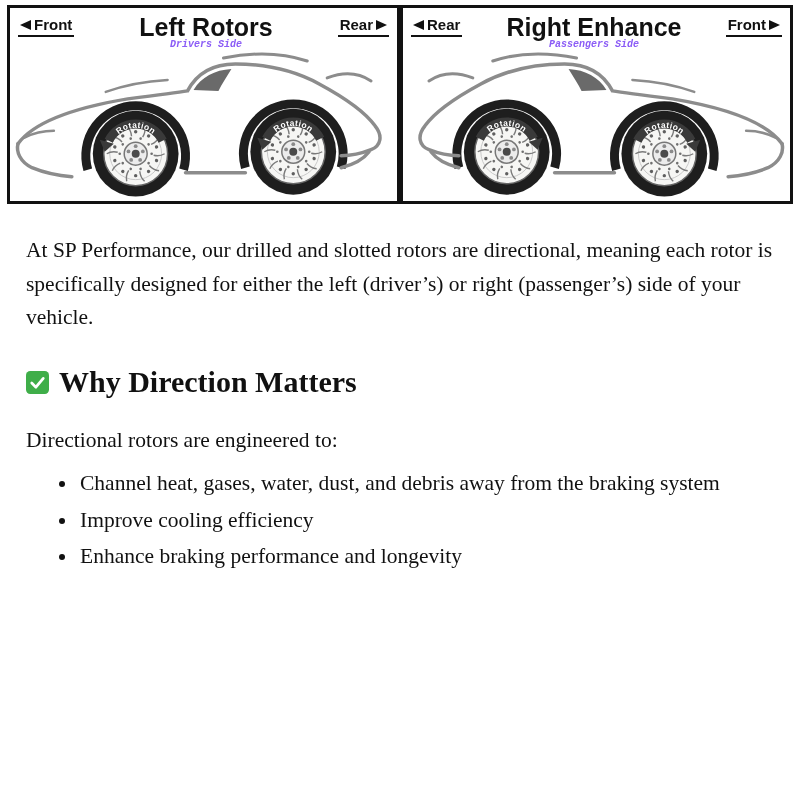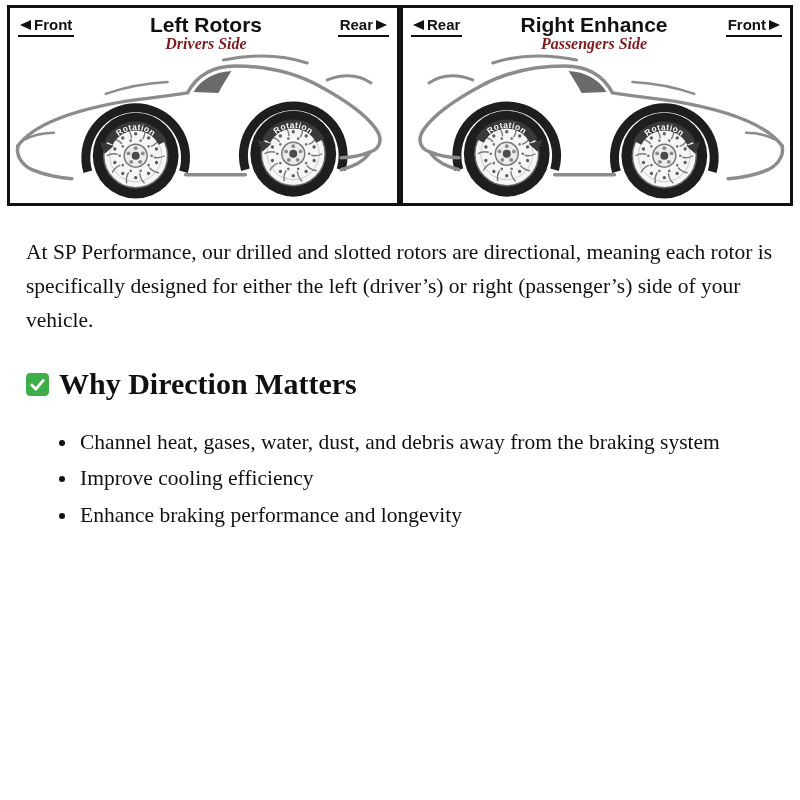--- a/index.html
+++ b/index.html
@@ -49,28 +49,28 @@
   .arrow-right {
     width: 0; height: 0;
     border-top: 5px solid transparent;
     border-bottom: 5px solid transparent;
     border-left: 11px solid #111111;
   }
   .panel-titles { flex: 1; text-align: center; line-height: 1.05; }
   .panel-title {
     font-family: "Liberation Sans", sans-serif;
     font-weight: 700;
-    font-size: 21px;
+    font-size: 25px;
   }
   .panel-subtitle {
-    font-family: Liberation Serif, serif;
+    font-family: Liberation Mono, monospace;
     font-weight: 700;
     font-style: italic;
-    font-size: 16px;
-    color: #7f1d1d;
+    font-size: 10px;
+    color: #8b5cf6;
   }
   .car-svg { display: block; width: 100%; height: auto; margin-top: 1px; }
   .rot-text {
     font-family: "Liberation Sans", sans-serif;
     font-size: 8.5px;
     font-weight: 700;
     fill: #ffffff;
     letter-spacing: 0.4px;
   }
 
@@ -252,20 +252,21 @@
     <h2 class="bold-heading">
       <span class="icon-badge">
         <svg width="23" height="23" viewBox="0 0 22 22">
           <rect width="22" height="22" rx="4" fill="#3fae49"></rect>
           <path d="M5.5 11.5 L9.5 15.5 L16.5 7" stroke="#ffffff" stroke-width="2.6" fill="none" stroke-linecap="round" stroke-linejoin="round"></path>
         </svg>
       </span>
       <span>Why Direction Matters</span>
     </h2>
 
+    <p class="lead">Directional rotors are engineered to:</p>
 
     <ul>
       <li>Channel heat, gases, water, dust, and debris away from the braking system</li>
       <li>Improve cooling efficiency</li>
       <li>Enhance braking performance and longevity</li>
     </ul>
 
 
 
   </div>

